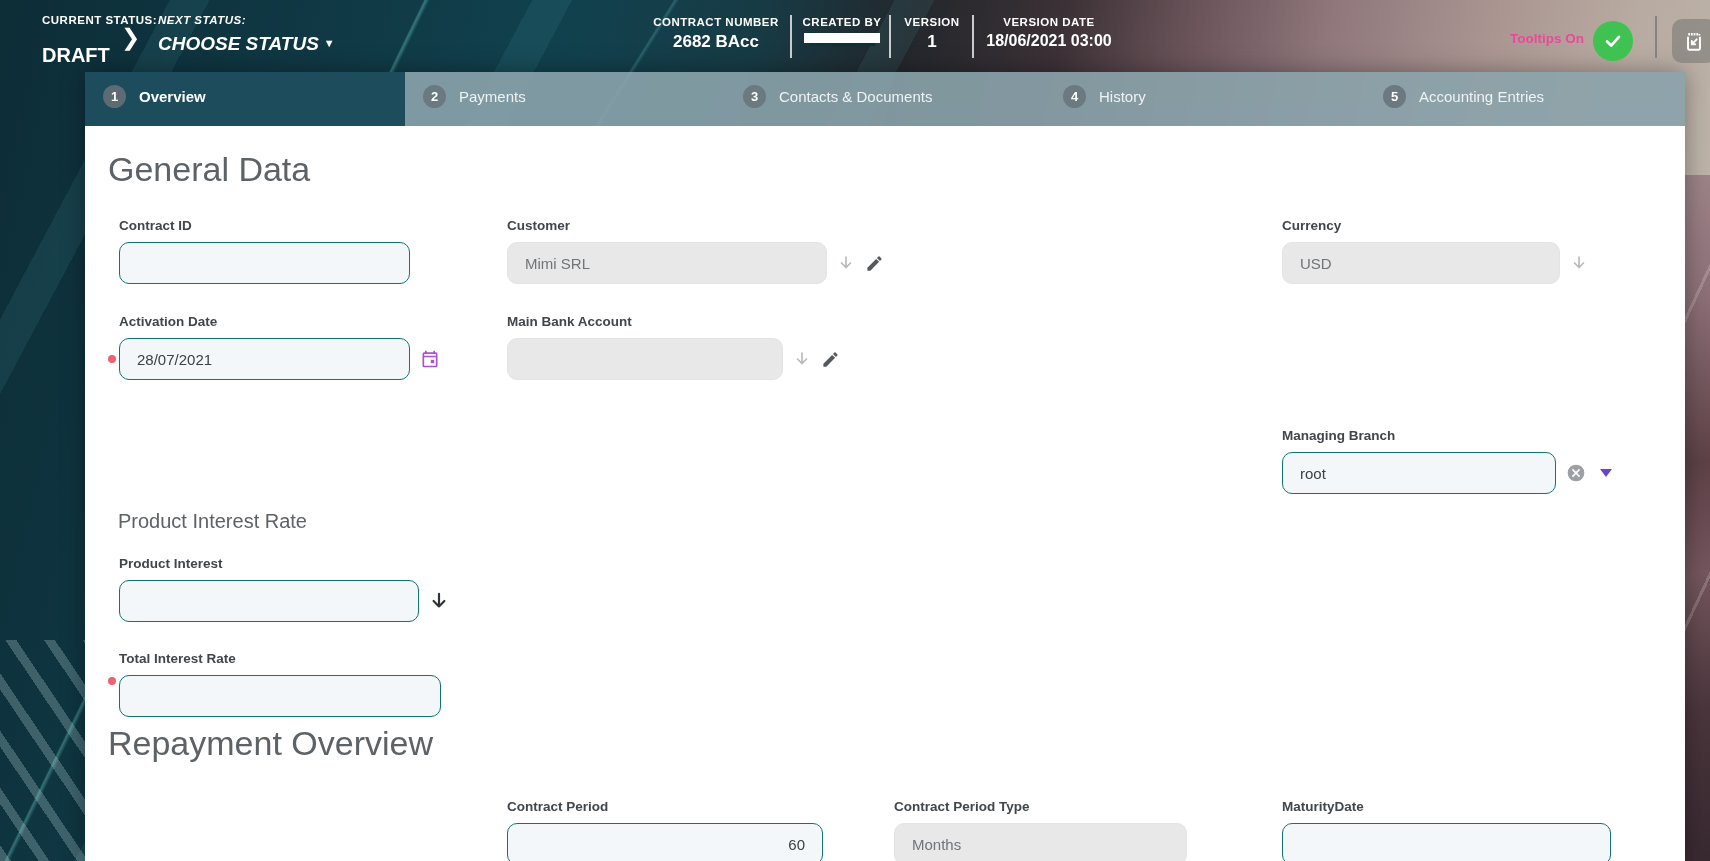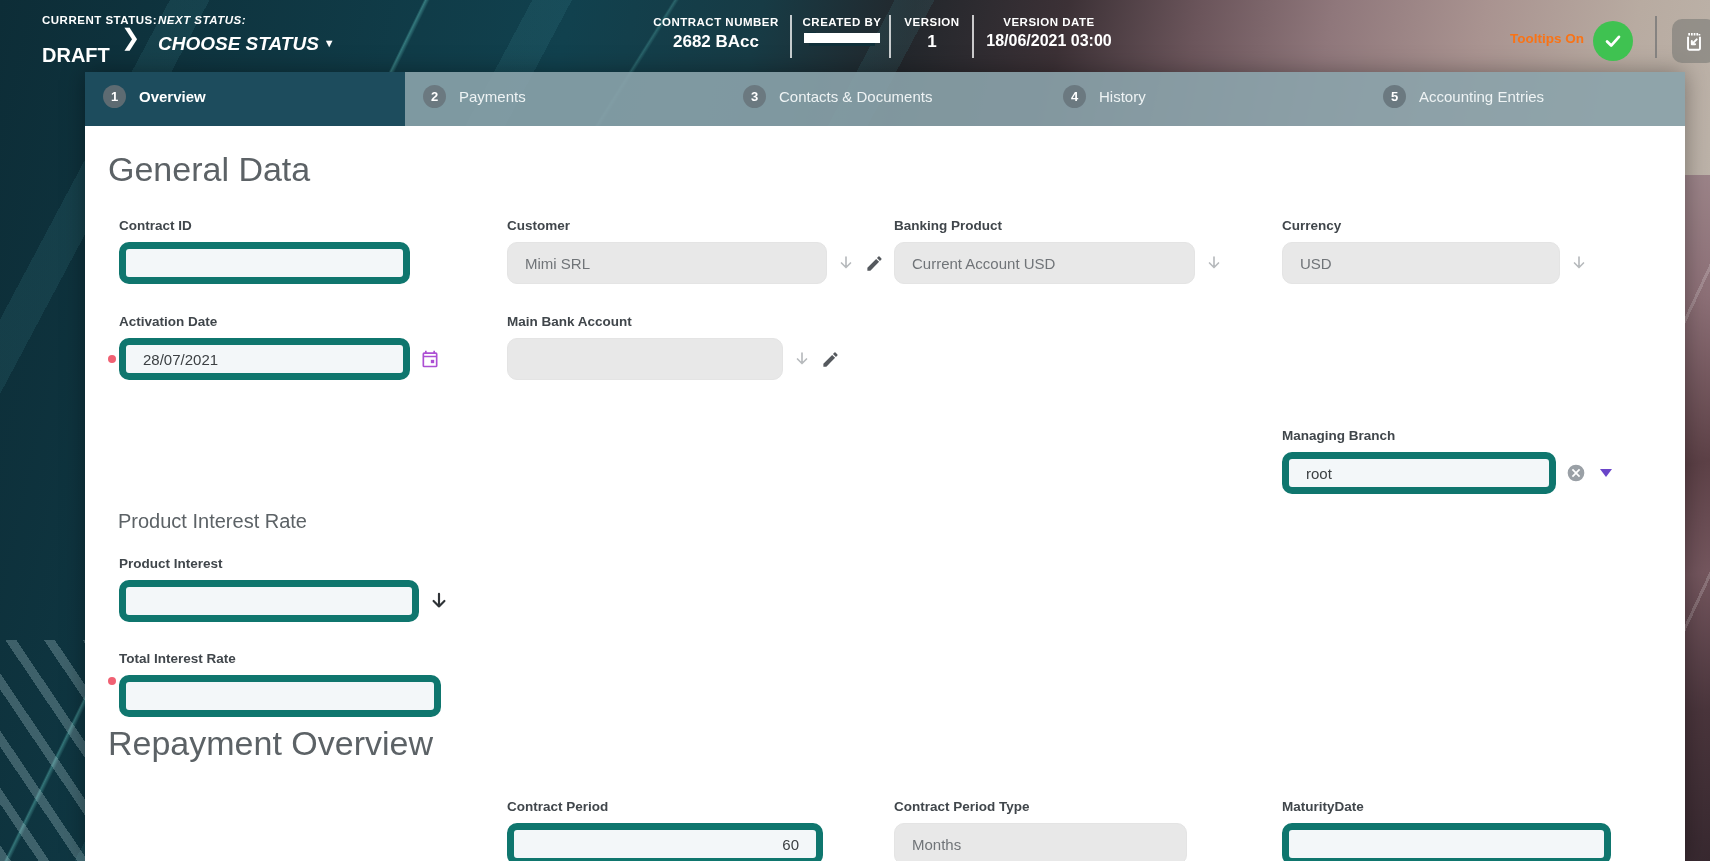--- a/index.html
+++ b/index.html
@@ -42,21 +42,21 @@
   .hi-3 .hdr-val{font-size:16px;}
   .hdiv{position:absolute;top:15px;width:2px;height:43px;background:rgba(255,255,255,.75);z-index:5;}
   .hdiv-1{left:790px;}.hdiv-2{left:889px;}.hdiv-3{left:972px;}
 
   .redact{position:relative;width:70px;height:14px;margin:4px auto 0;}
   .redact .ink{position:absolute;left:2px;right:2px;bottom:0;height:4px;background:#0f2f39;}
   .redact .ink2{position:absolute;left:0;top:0;width:9px;height:6px;background:#0f2f39;}
   .redact .bar{position:absolute;left:-3px;right:-3px;top:1px;height:10px;background:#fff;}
 
   .tooltips-lbl{position:absolute;left:1500px;top:31px;width:84px;text-align:right;
-    font-size:13.5px;font-weight:bold;color:#f97316;z-index:5;white-space:nowrap;}
+    font-size:13.5px;font-weight:bold;color:#ec4899;z-index:5;white-space:nowrap;}
   .tooltips-btn{position:absolute;left:1593px;top:21px;width:40px;height:40px;border-radius:50%;
     background:#3fc251;z-index:5;display:flex;align-items:center;justify-content:center;cursor:pointer;}
   .hdr-sep{position:absolute;left:1655px;top:16px;width:2px;height:42px;background:rgba(120,120,120,.8);z-index:5;}
   .sim-btn{position:absolute;left:1672px;top:19px;width:44px;height:44px;border-radius:10px;
     background:rgba(115,116,113,.55);z-index:5;display:flex;align-items:center;justify-content:center;cursor:pointer;}
 
   
   .panel{position:absolute;left:85px;top:72px;width:1600px;height:789px;z-index:1;
     box-shadow:0 0 22px rgba(0,0,0,.35);}
   .tabbar{position:absolute;left:85px;top:72px;width:1600px;height:54px;display:flex;z-index:2;
@@ -73,21 +73,21 @@
   .sect-title{position:absolute;z-index:3;color:#5c6266;white-space:nowrap;}
   .h-general{left:108px;top:150px;font-size:34px;}
   .h-pir{left:118px;top:510px;font-size:20px;}
   .h-repay{left:108px;top:724px;font-size:34px;}
 
   .field{position:absolute;z-index:3;}
   .flabel{font-size:13.5px;font-weight:bold;color:#40464b;line-height:14px;margin-bottom:9px;white-space:nowrap;}
   .frow{display:flex;align-items:center;gap:10px;position:relative;}
   .input{height:42px;border-radius:10px;box-sizing:border-box;display:flex;align-items:center;
     padding:0 17px;font-size:15px;}
-  .input.on{background:#f3f7f9;border:7px solid #0f766e;color:#3c4043;}
+  .input.on{background:#f3f7f9;border:1px solid #0f766e;color:#3c4043;}
   .input.off{background:#e8e8e8;border:1px solid #e4e4e4;color:#707478;}
   .input.right{justify-content:flex-end;}
   .req-dot{position:absolute;left:-11px;top:20px;width:8px;height:8px;border-radius:50%;background:#f06173;z-index:4;}
 
   .f-contract-id{left:119px;top:219px;}   .f-contract-id .input{width:291px;}
   .f-customer{left:507px;top:219px;}      .f-customer .input{width:320px;}
   .f-banking{left:894px;top:219px;}       .f-banking .input{width:301px;}
   .f-currency{left:1282px;top:219px;}     .f-currency .input{width:278px;}
   .f-activation{left:119px;top:315px;}    .f-activation .input{width:291px;}
   .f-mba{left:507px;top:315px;}           .f-mba .input{width:276px;}
@@ -207,31 +207,20 @@
         </div>
       <svg class="icn" width="18" height="18" viewBox="0 0 24 24">
         <path d="M12 4 v13 M6 12 l6 6 6-6" fill="none" stroke="#b7babd" stroke-width="2.2" stroke-linecap="round" stroke-linejoin="round"></path>
       </svg>
       <svg class="icn" width="19" height="19" viewBox="0 0 24 24">
         <path d="M3 17.25V21h3.75L17.81 9.94l-3.75-3.75L3 17.25zM20.71 7.04a1 1 0 0 0 0-1.41l-2.34-2.34a1 1 0 0 0-1.41 0l-1.83 1.83 3.75 3.75 1.83-1.83z" fill="#55595e"></path>
       </svg>
     </div>
   </div>
 
-  <div class="field f-banking">
-    <div class="flabel">Banking Product</div>
-    <div class="frow">
-      <div class="input off">
-          <span>Current Account USD</span>
-        </div>
-      <svg class="icn" width="18" height="18" viewBox="0 0 24 24">
-        <path d="M12 4 v13 M6 12 l6 6 6-6" fill="none" stroke="#b7babd" stroke-width="2.2" stroke-linecap="round" stroke-linejoin="round"></path>
-      </svg>
-    </div>
-  </div>
 
   <div class="field f-currency">
     <div class="flabel">Currency</div>
     <div class="frow">
       <div class="input off">
           <span>USD</span>
         </div>
       <svg class="icn" width="18" height="18" viewBox="0 0 24 24">
         <path d="M12 4 v13 M6 12 l6 6 6-6" fill="none" stroke="#b7babd" stroke-width="2.2" stroke-linecap="round" stroke-linejoin="round"></path>
       </svg>

